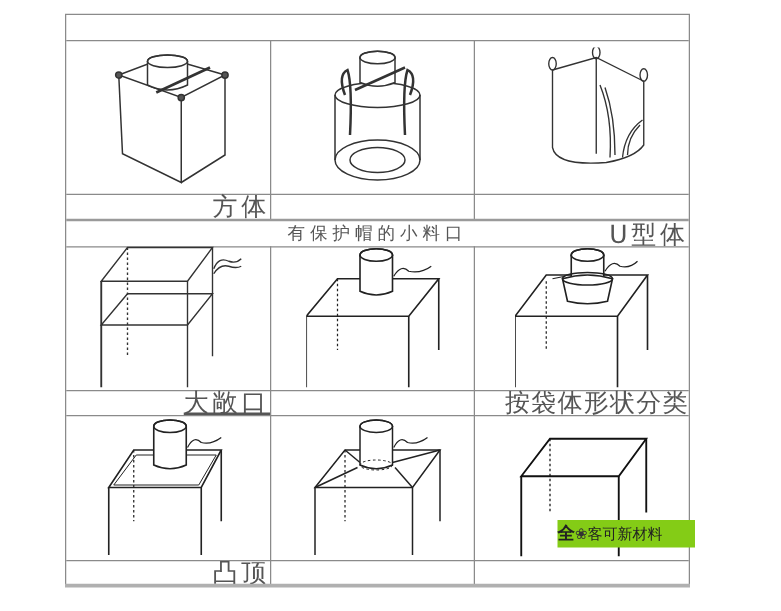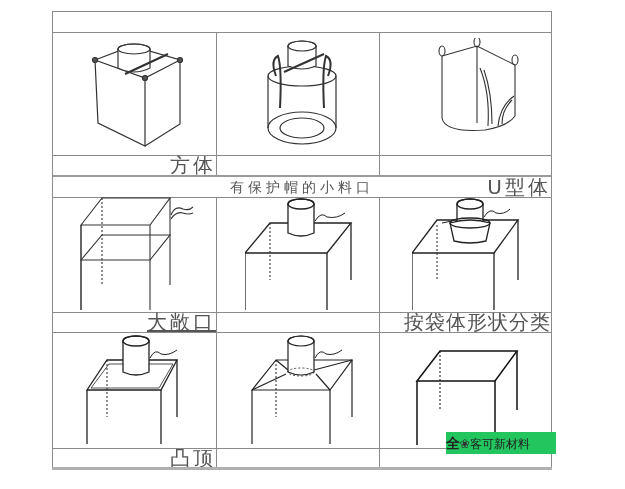--- a/index.html
+++ b/index.html
@@ -5,21 +5,21 @@
   html,body{margin:0;padding:0;background:#ffffff;}
   body{width:625px;height:489px;position:relative;overflow:hidden;font-family:"DejaVu Sans","Liberation Sans",sans-serif;}
   .tbl{position:absolute;left:52px;top:11px;width:500px;height:458px;border:1px solid #8a8a8a;box-sizing:border-box;}
   .hline{position:absolute;left:0;right:0;height:1px;background:#8a8a8a;}
   .hline.thick{height:2px;background:#9a9a9a;}
   .vline{position:absolute;width:1px;background:#8a8a8a;}
   .hdr{position:absolute;left:0;right:0;text-align:center;color:#555;font-size:14px;letter-spacing:4px;line-height:20px;}
   .lbl{position:absolute;text-align:right;color:#555;font-size:20px;line-height:20px;letter-spacing:3px;}
   .fig{position:absolute;}
   .fig svg{display:block;}
-  .wm{position:absolute;left:446px;top:432px;width:110px;height:22px;background:#22c55e;font-size:12px;color:#222;line-height:22px;white-space:nowrap;}
+  .wm{position:absolute;left:446px;top:416px;width:110px;height:22px;background:#84cc16;font-size:12px;color:#222;line-height:22px;white-space:nowrap;}
   .wm b{font-size:14px;font-weight:bold;}
   .bottomshade{position:absolute;left:52px;top:467px;width:500px;height:3px;background:#b0b0b0;}
 </style>
 </head>
 <body>
 
 <div class="tbl">
 
   <div class="hline" style="top:20px;"></div>
 

